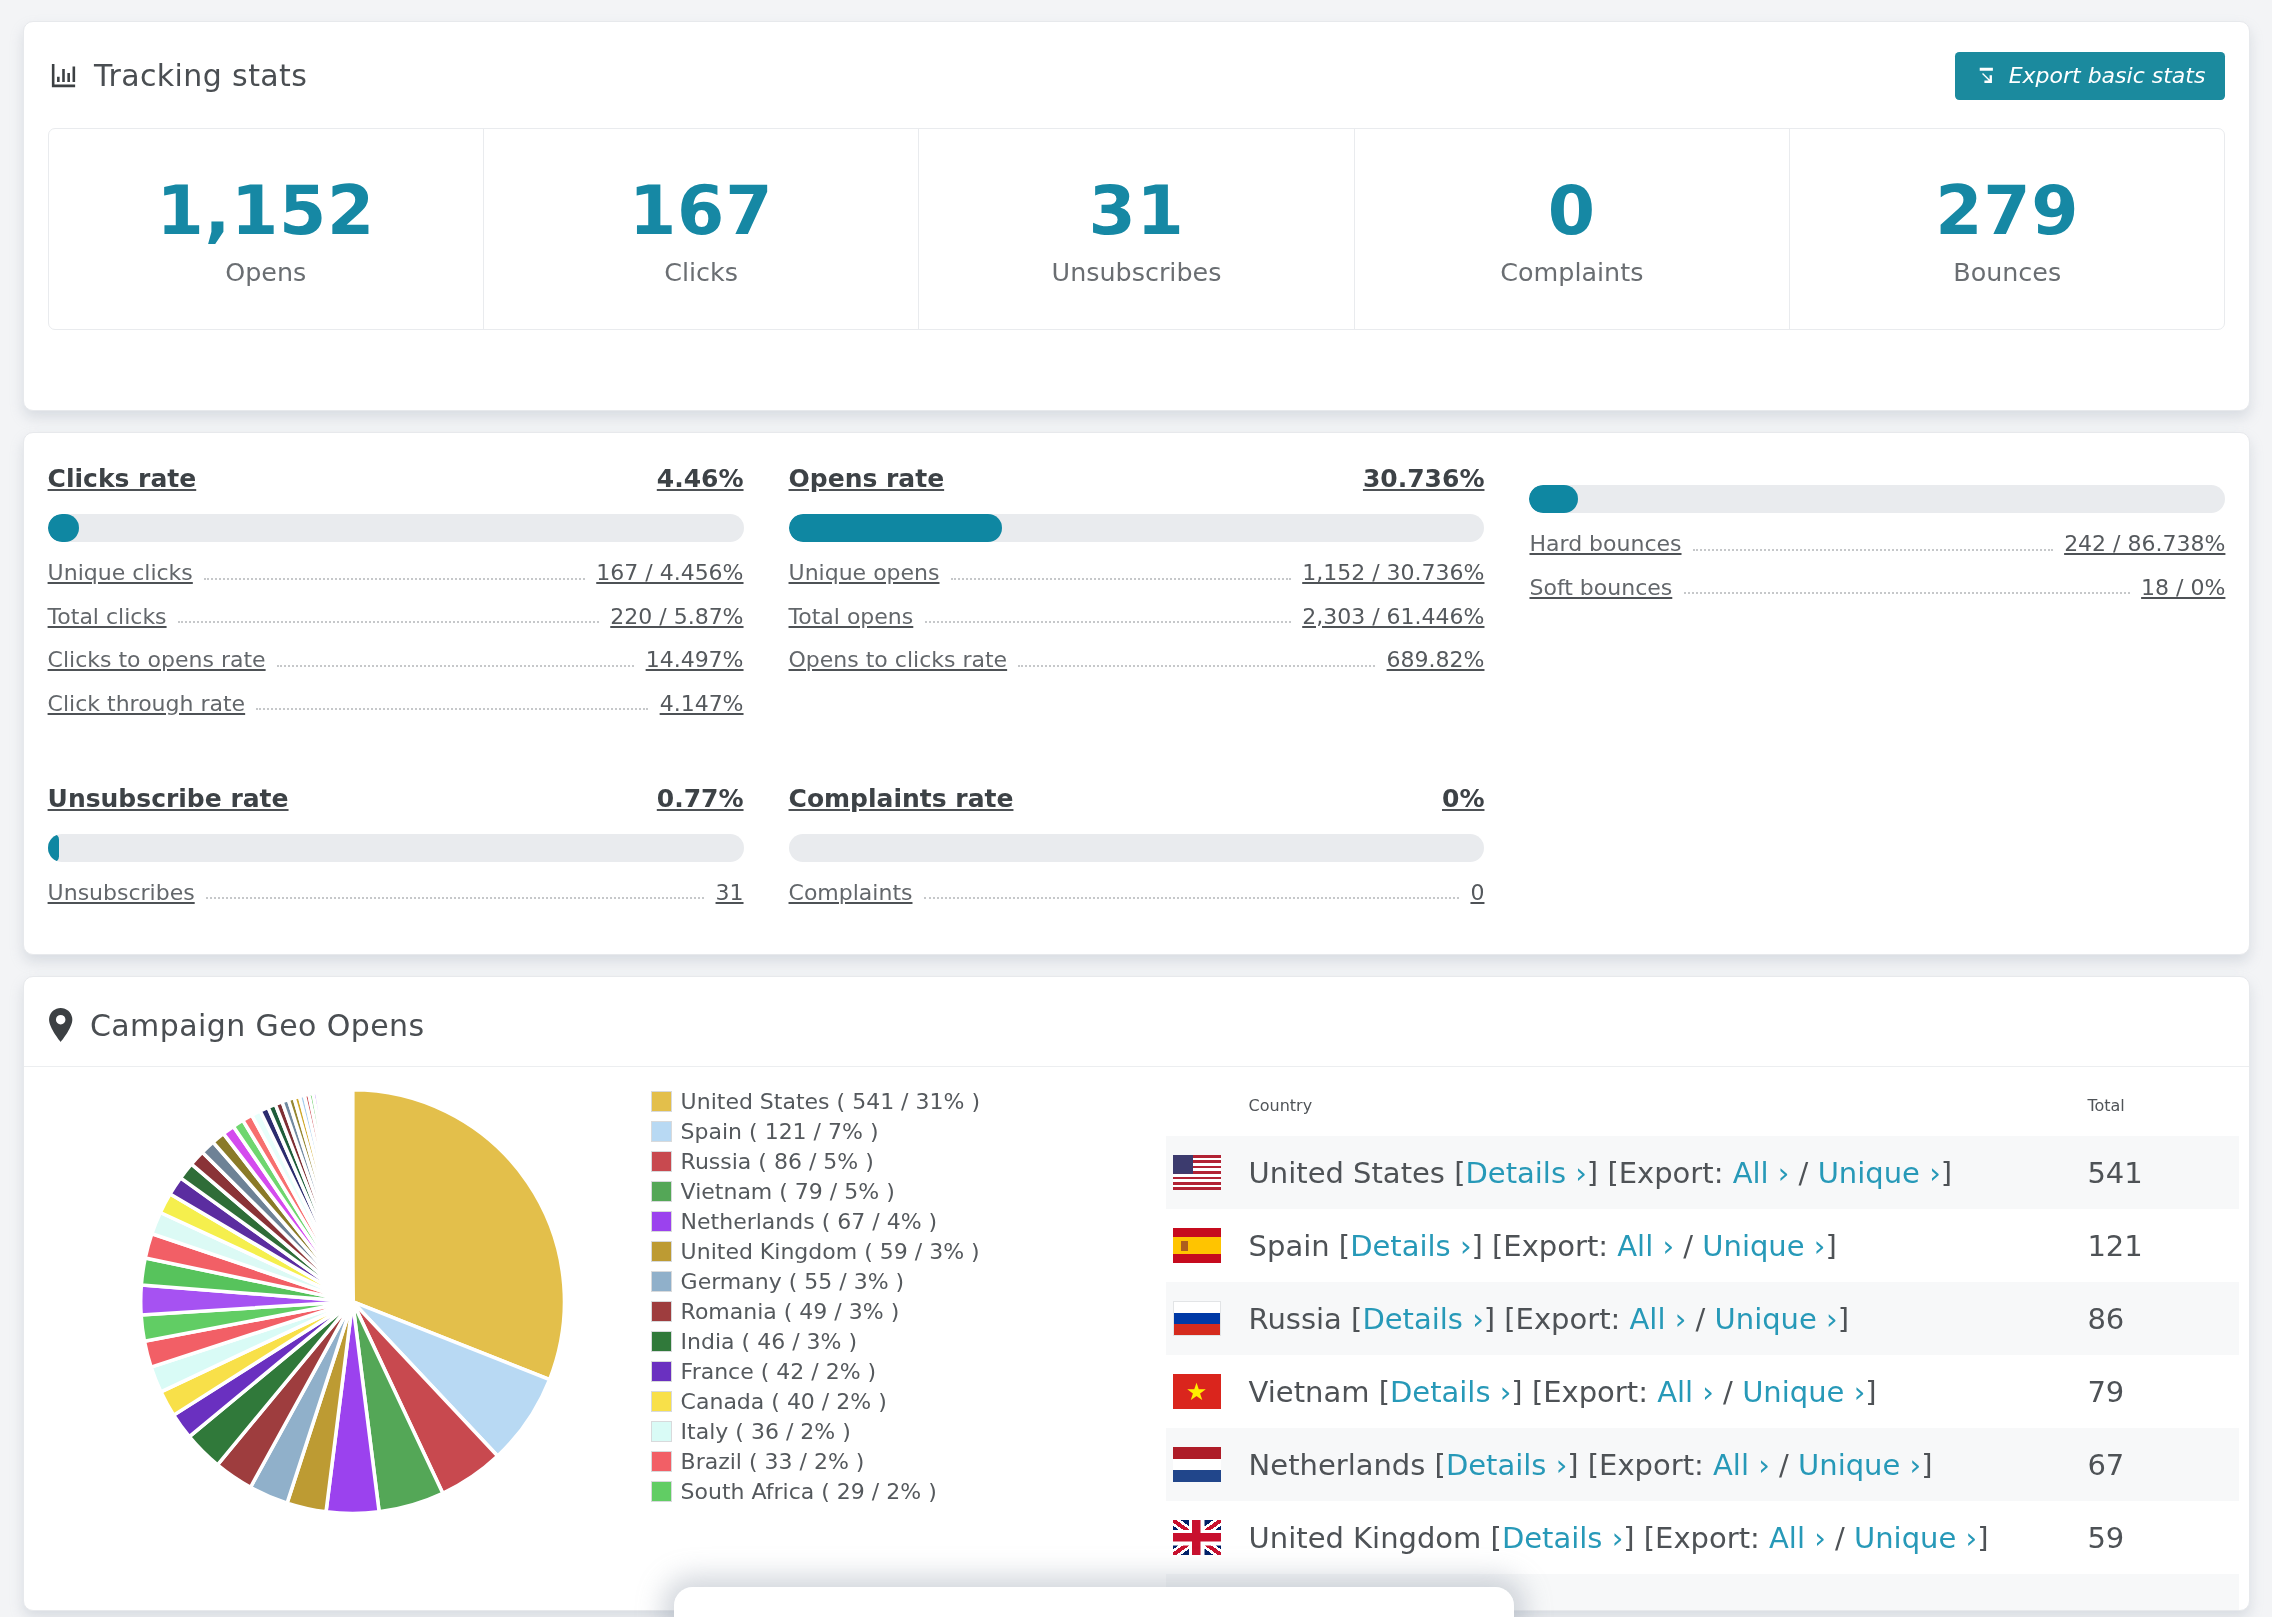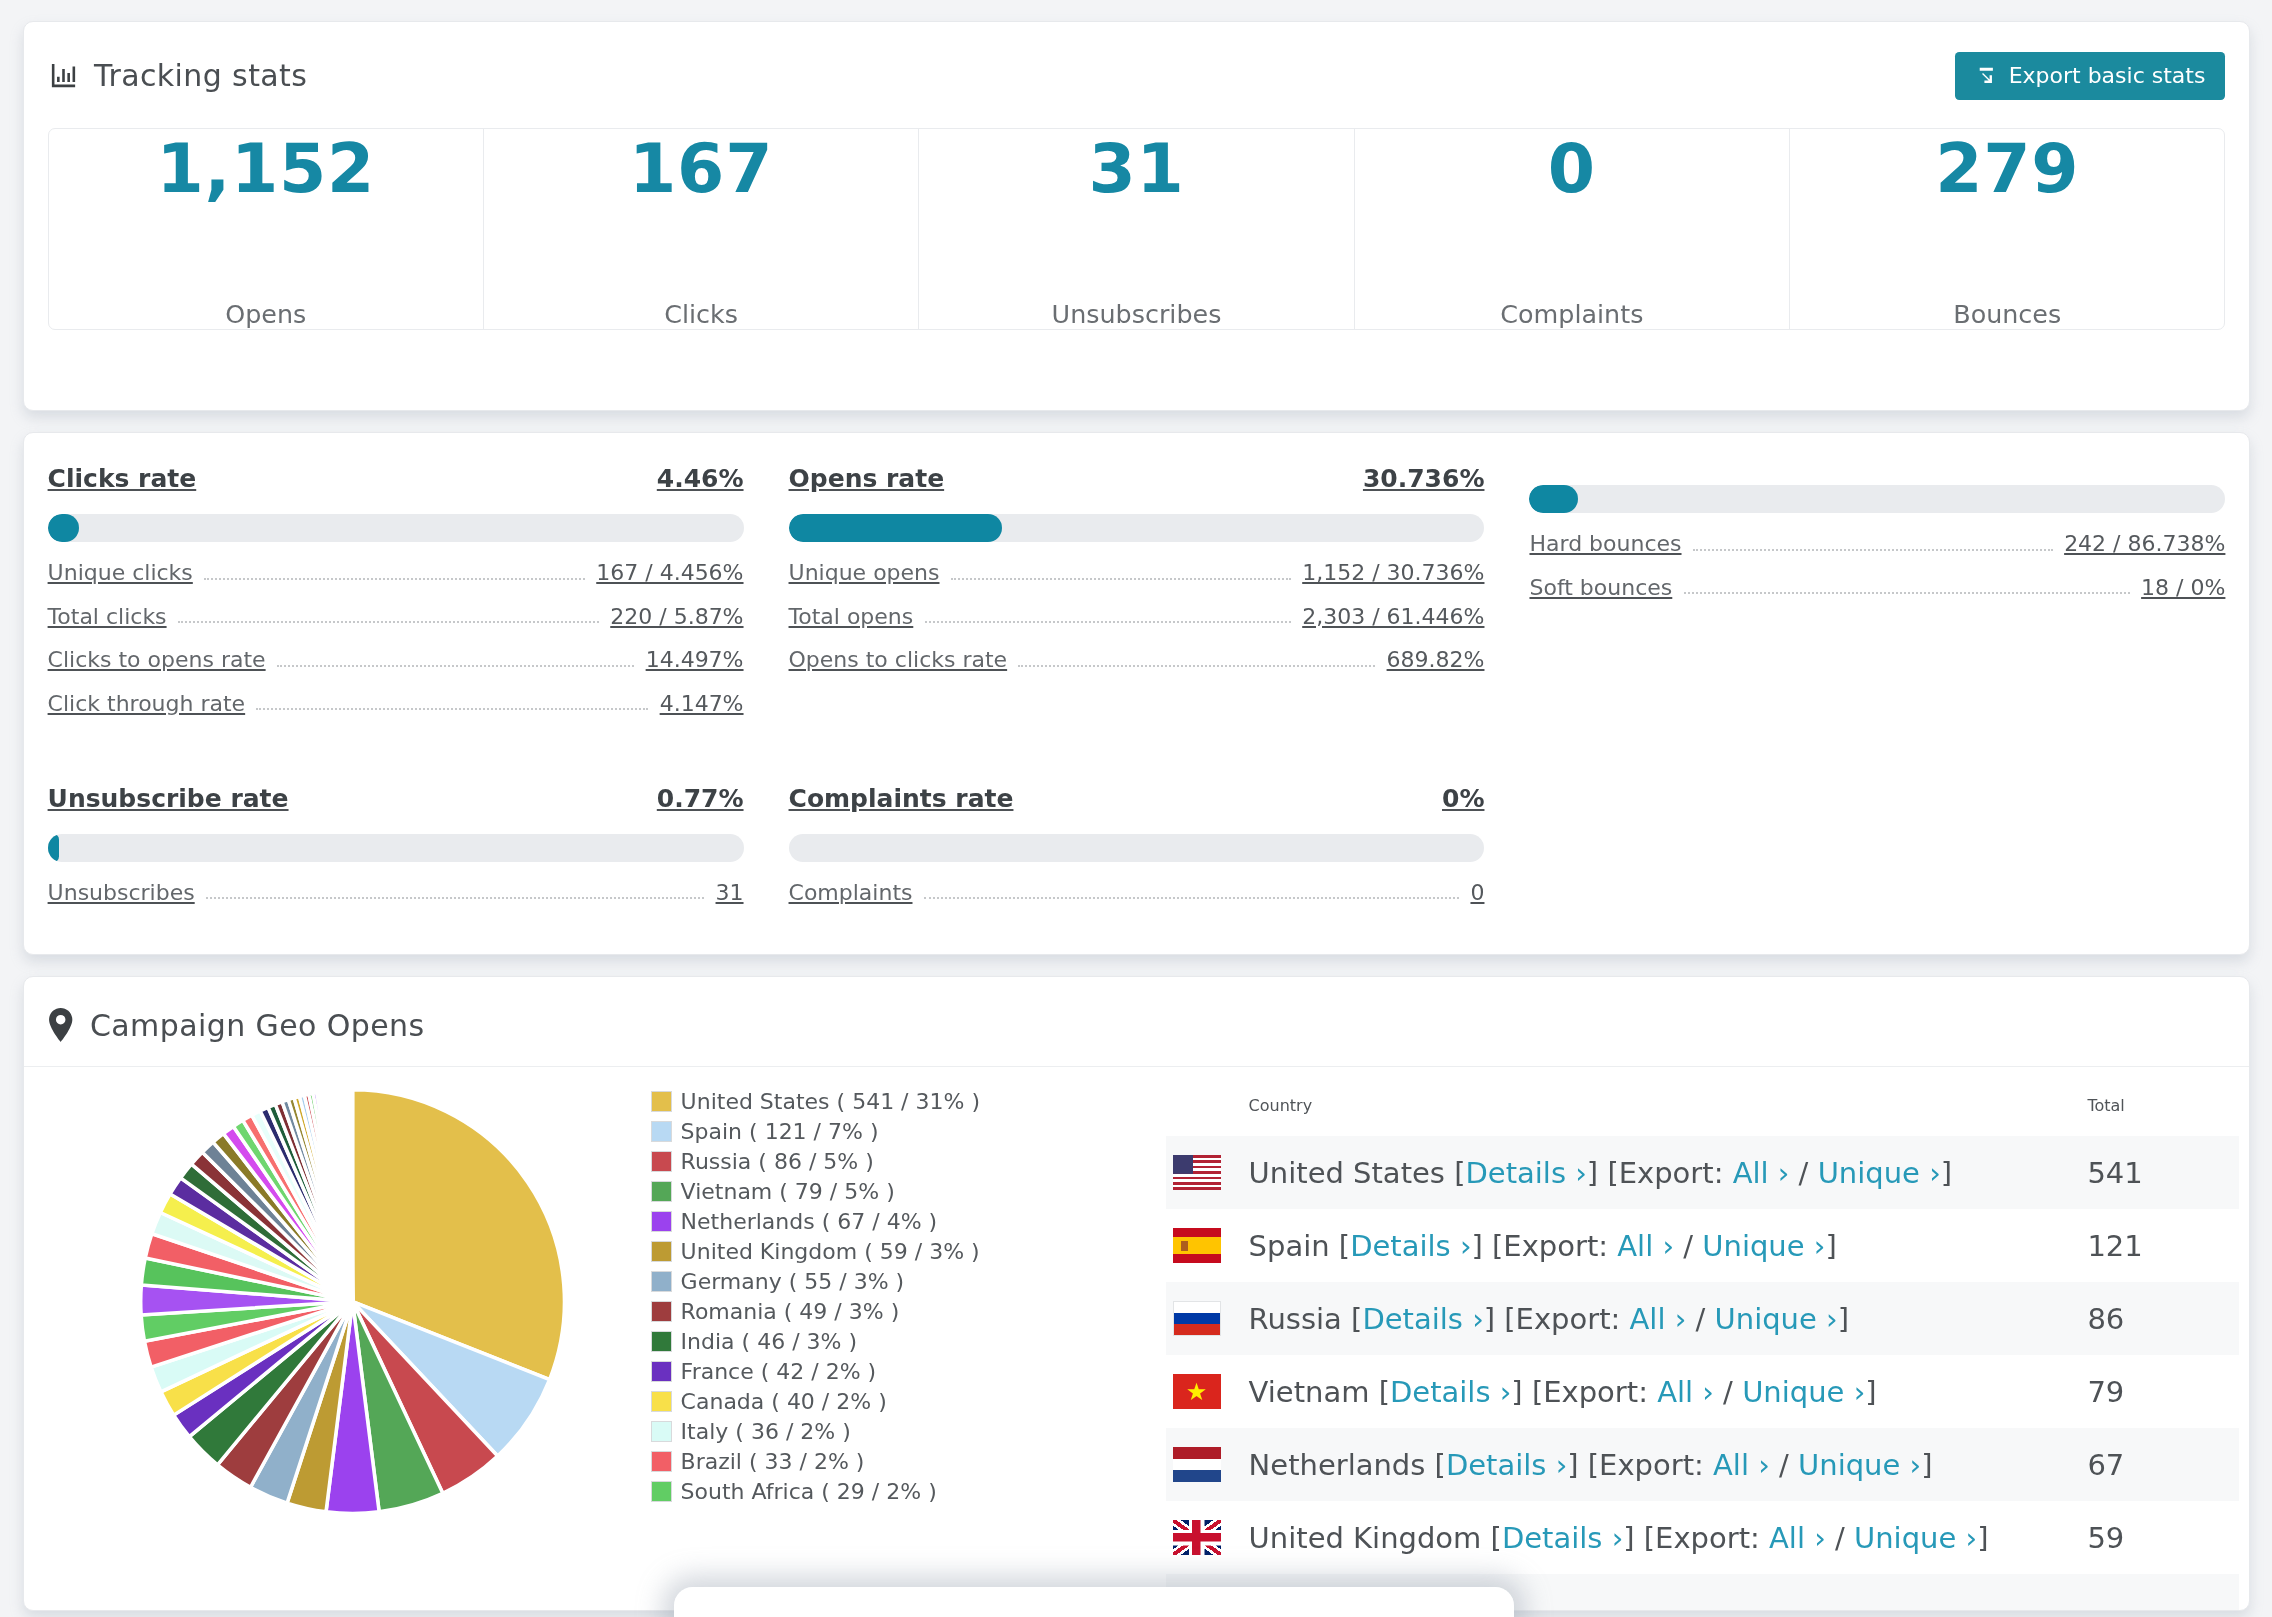--- a/index.html
+++ b/index.html
@@ -19,27 +19,27 @@
     position:relative;
   }
   
   #card-tracking { margin-top:21px; height:390px; padding:30px 24px 0 24px; }
   .card-head { display:flex; justify-content:space-between; align-items:center; }
   .title-wrap { display:flex; align-items:center; gap:15.5px; }
   .title-wrap h1 { font-size:30px; font-weight:500; color:#4a4e52; letter-spacing:0.4px; }
   .btn-export {
     display:flex; align-items:center; gap:11.3px;
     background:#1b8a9e; color:#fff; border:none; border-radius:4.2px;
-    font-size:22px; font-family:inherit; padding:11.3px 20px; cursor:pointer;
+    font-size:22px; font-family:inherit; padding:11.3px 20px; cursor:pointer;font-style:italic;
   }
   .stats-row {
     margin-top:28px; display:flex;
     border:1.4px solid #e9ebee; border-radius:7px; height:202px;
   }
-  .stat-cell { flex:1; display:flex; flex-direction:column; justify-content:space-between; align-items:center; }
+  .stat-cell { flex:1; display:flex; flex-direction:column; justify-content:center; align-items:center; }
   .stat-cell + .stat-cell { border-left:1.4px solid #e9ebee; }
   .stat-value { font-size:68px; font-weight:700; color:#1688a4; letter-spacing:0.7px; }
   .stat-label { font-size:25.4px; color:#6a6e72; margin-top:7px; }
   
   #card-rates { margin-top:21px; padding:31px 24px 49px 24px; }
   .rates-grid { display:grid; grid-template-columns:repeat(3,1fr); column-gap:45px; row-gap:68px;text-decoration:underline; }
   .rate-head { display:flex; justify-content:space-between; font-size:25px; font-weight:700; color:#3d4246; }
   .bar-track { margin-top:21px; height:28px; background:#e9ebee; border-radius:14px; overflow:hidden; }
   .bar-fill { height:100%; background:#0f87a2; border-radius:14px; }
   .detail-row { display:flex; align-items:flex-end; margin-top:18.4px; font-size:22px; }

